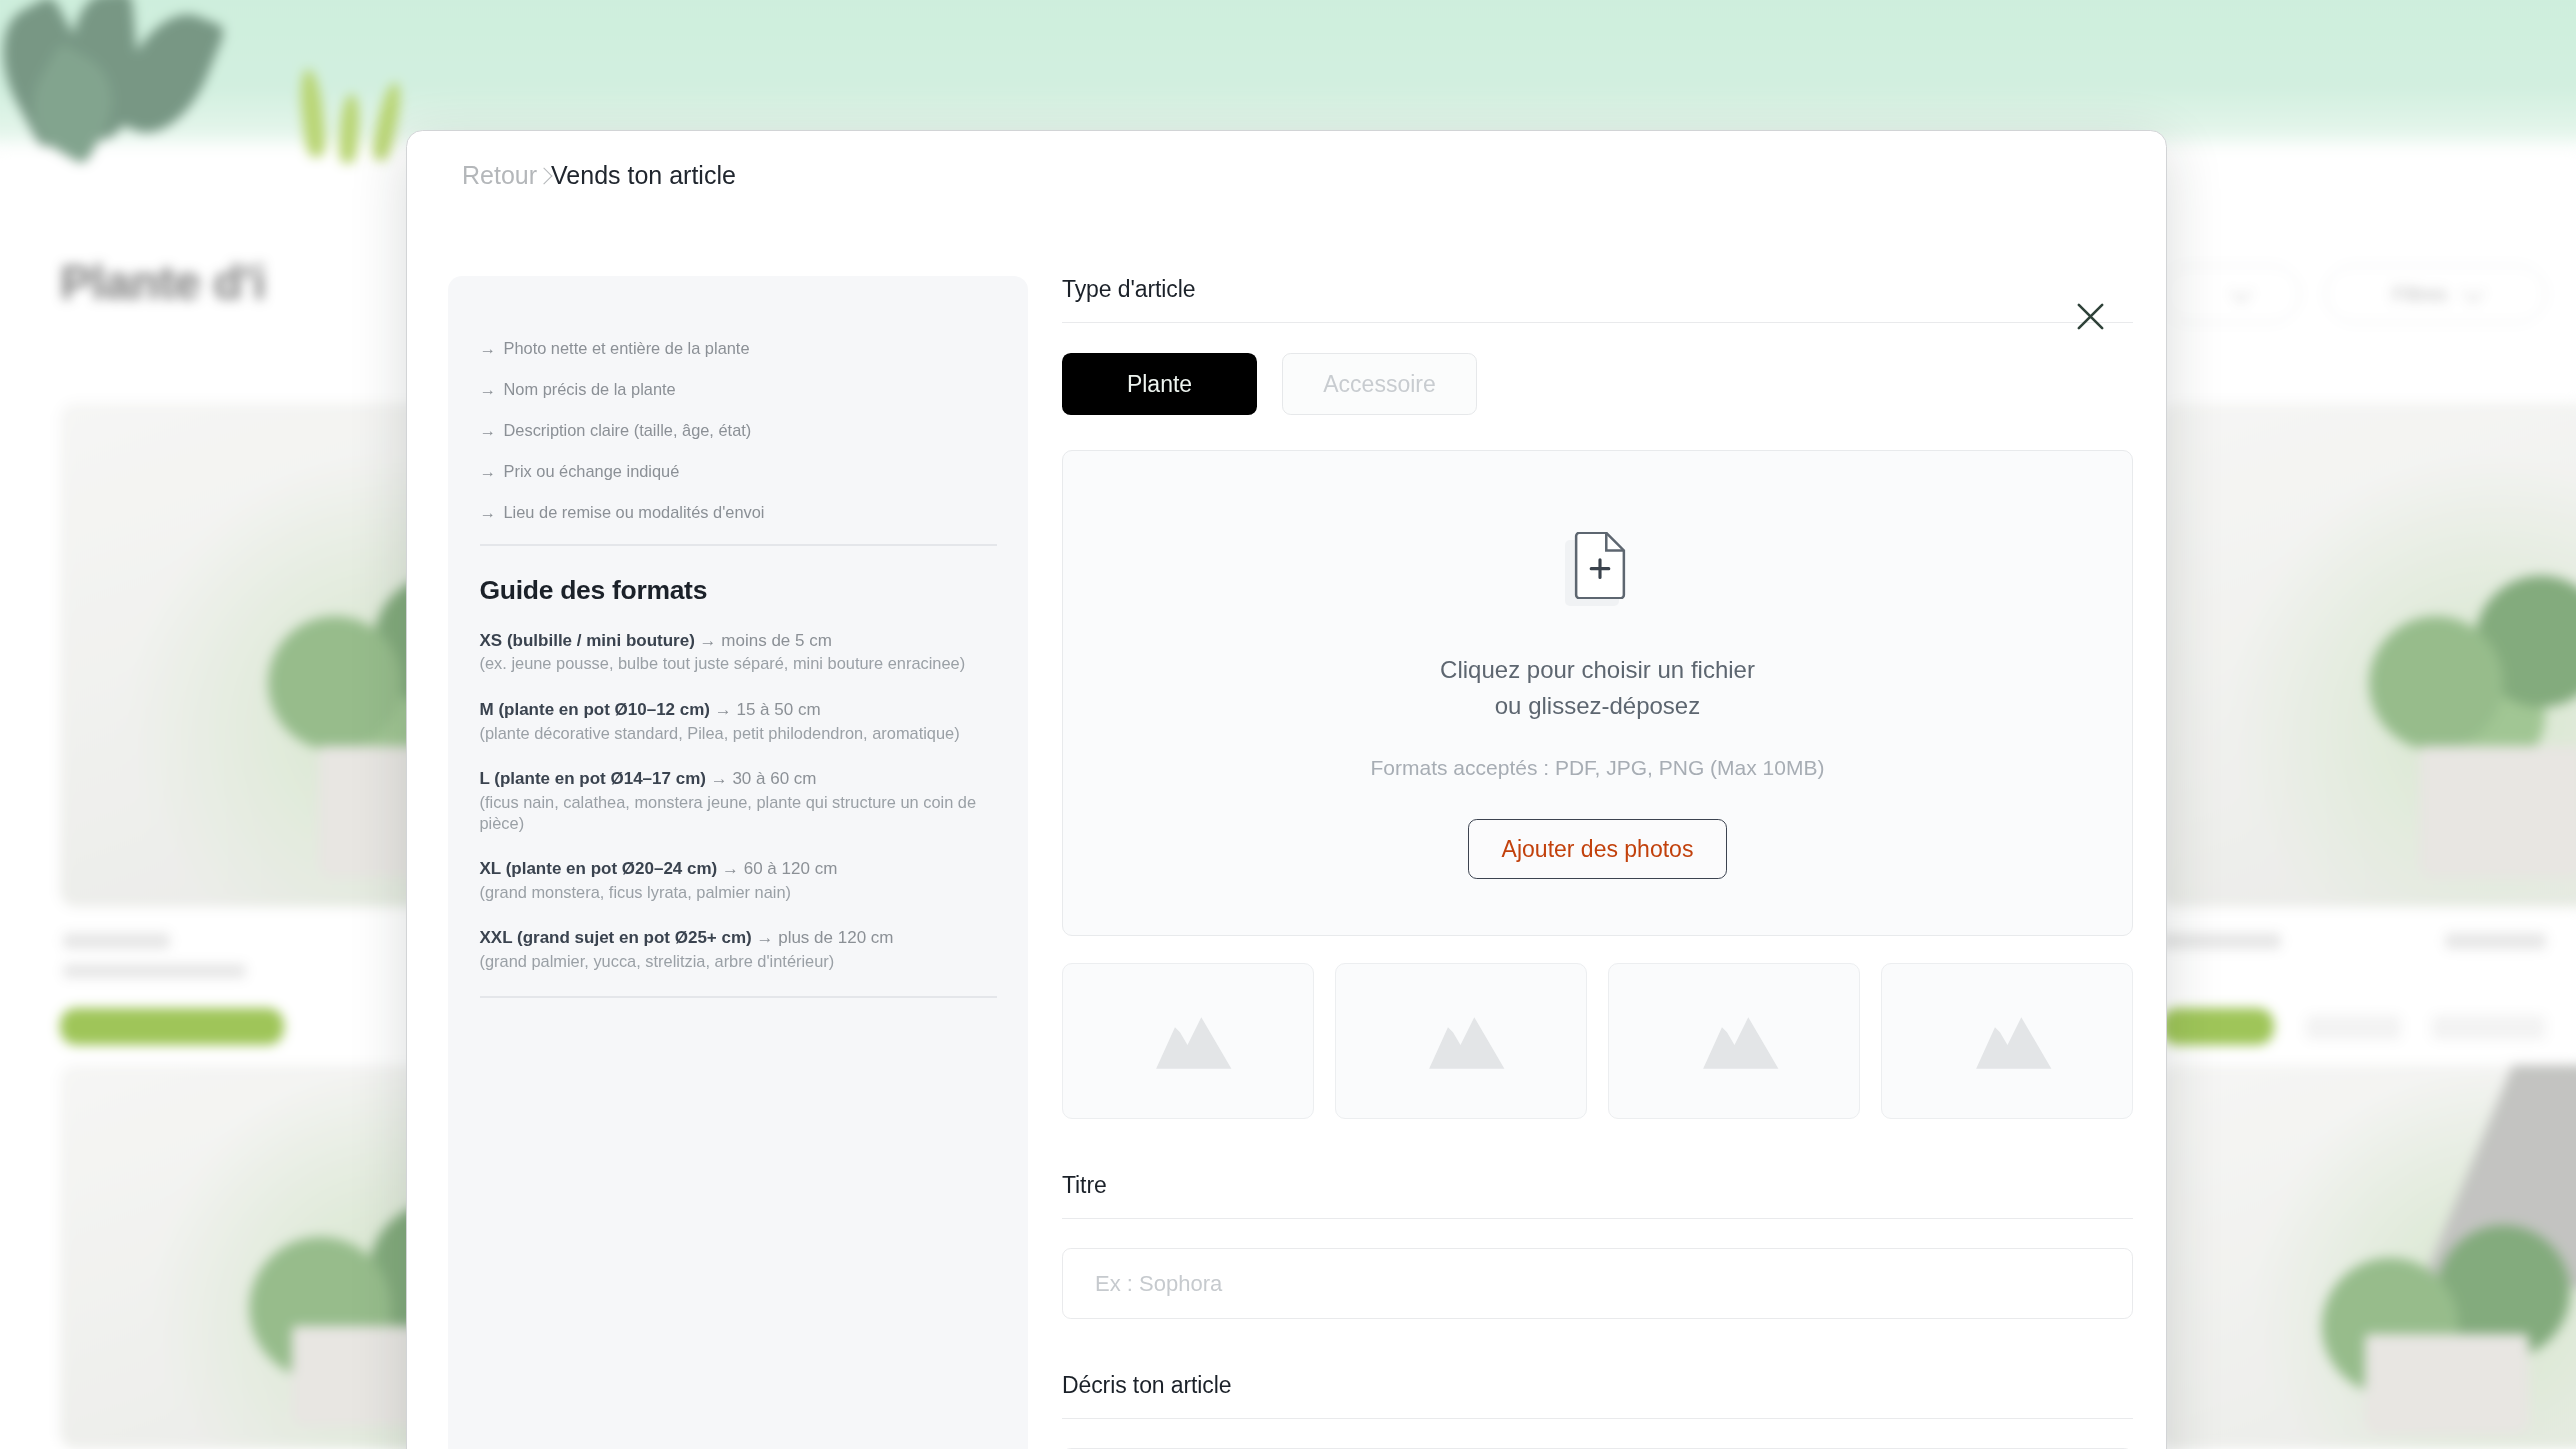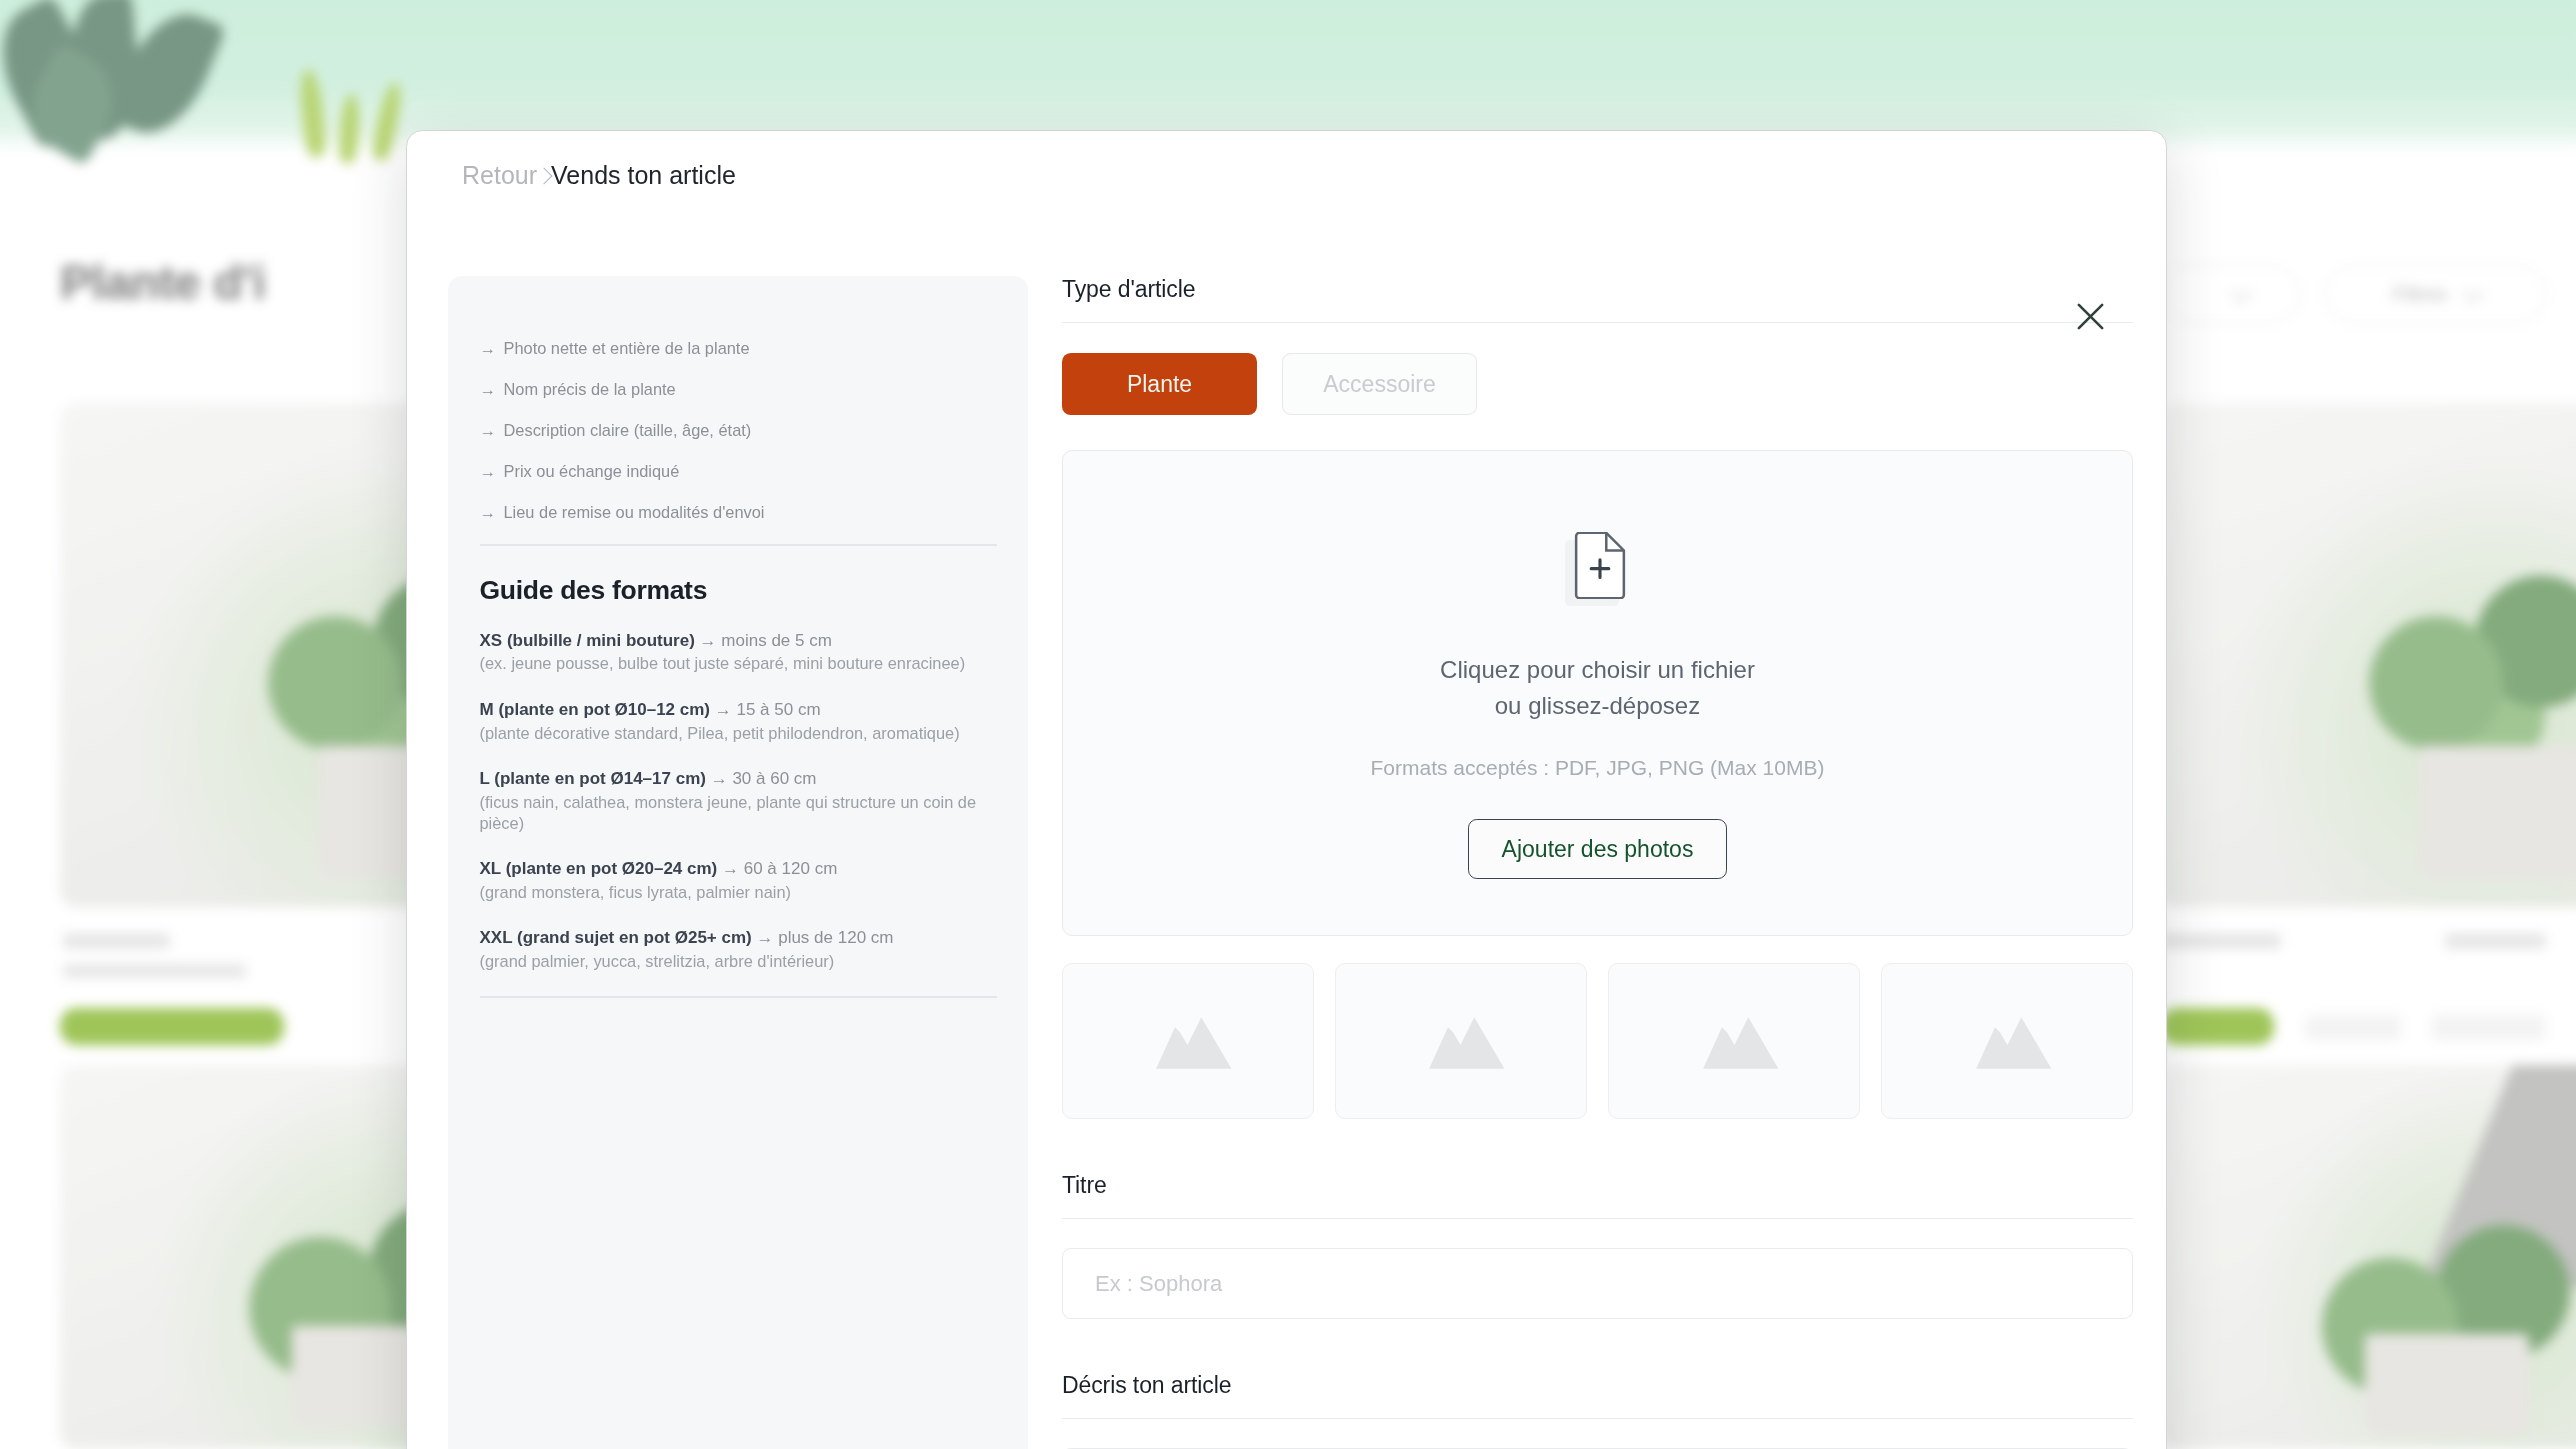--- a/index.html
+++ b/index.html
@@ -178,21 +178,21 @@
   }
   .field-rule { height: 1.3px; background: #e9eaec; margin-top: 19px; }
 
   .type-row { display: flex; gap: 25px; margin-top: 30px; }
   .type-btn {
     width: 195px; height: 62px;
     border-radius: 8.8px;
     display: flex; align-items: center; justify-content: center;
     font-size: 23px;
   }
-  .type-btn.active { background: #c2410c; color: #eef4ef; }
+  .type-btn.active { background: #000000; color: #eef4ef; }
   .type-btn.inactive { background: #fbfcfc; color: #c8ccd0; border: 1.3px solid #e6e8ea; }
 
   .dropzone {
     margin-top: 35px;
     height: 486px;
     background: #fafbfc;
     border: 1.3px solid #e8eaec;
     border-radius: 10px;
     display: flex; flex-direction: column; align-items: center;
   }
@@ -209,21 +209,21 @@
     font-weight: 400;
   }
   .dz-sub { margin-top: 33px; font-size: 21px; color: #a7adb4; }
   .dz-btn {
     margin-top: 39px;
     padding: 8px 33px; height: 60px;
     background: #fbfbfc;
     border: 1.3px solid #3c4350;
     border-radius: 8.8px;
     display: flex; align-items: center; justify-content: center;
-    font-size: 23px; color: #14532d;
+    font-size: 23px; color: #c2410c;
   }
 
   .thumb-row { display: flex; gap: 21.4px; margin-top: 26.5px; }
   .thumb {
     width: 252px; height: 156px;
     background: #fafbfc;
     border: 1.3px solid #eceef0;
     border-radius: 10px;
     display: flex; align-items: center; justify-content: center;
   }

